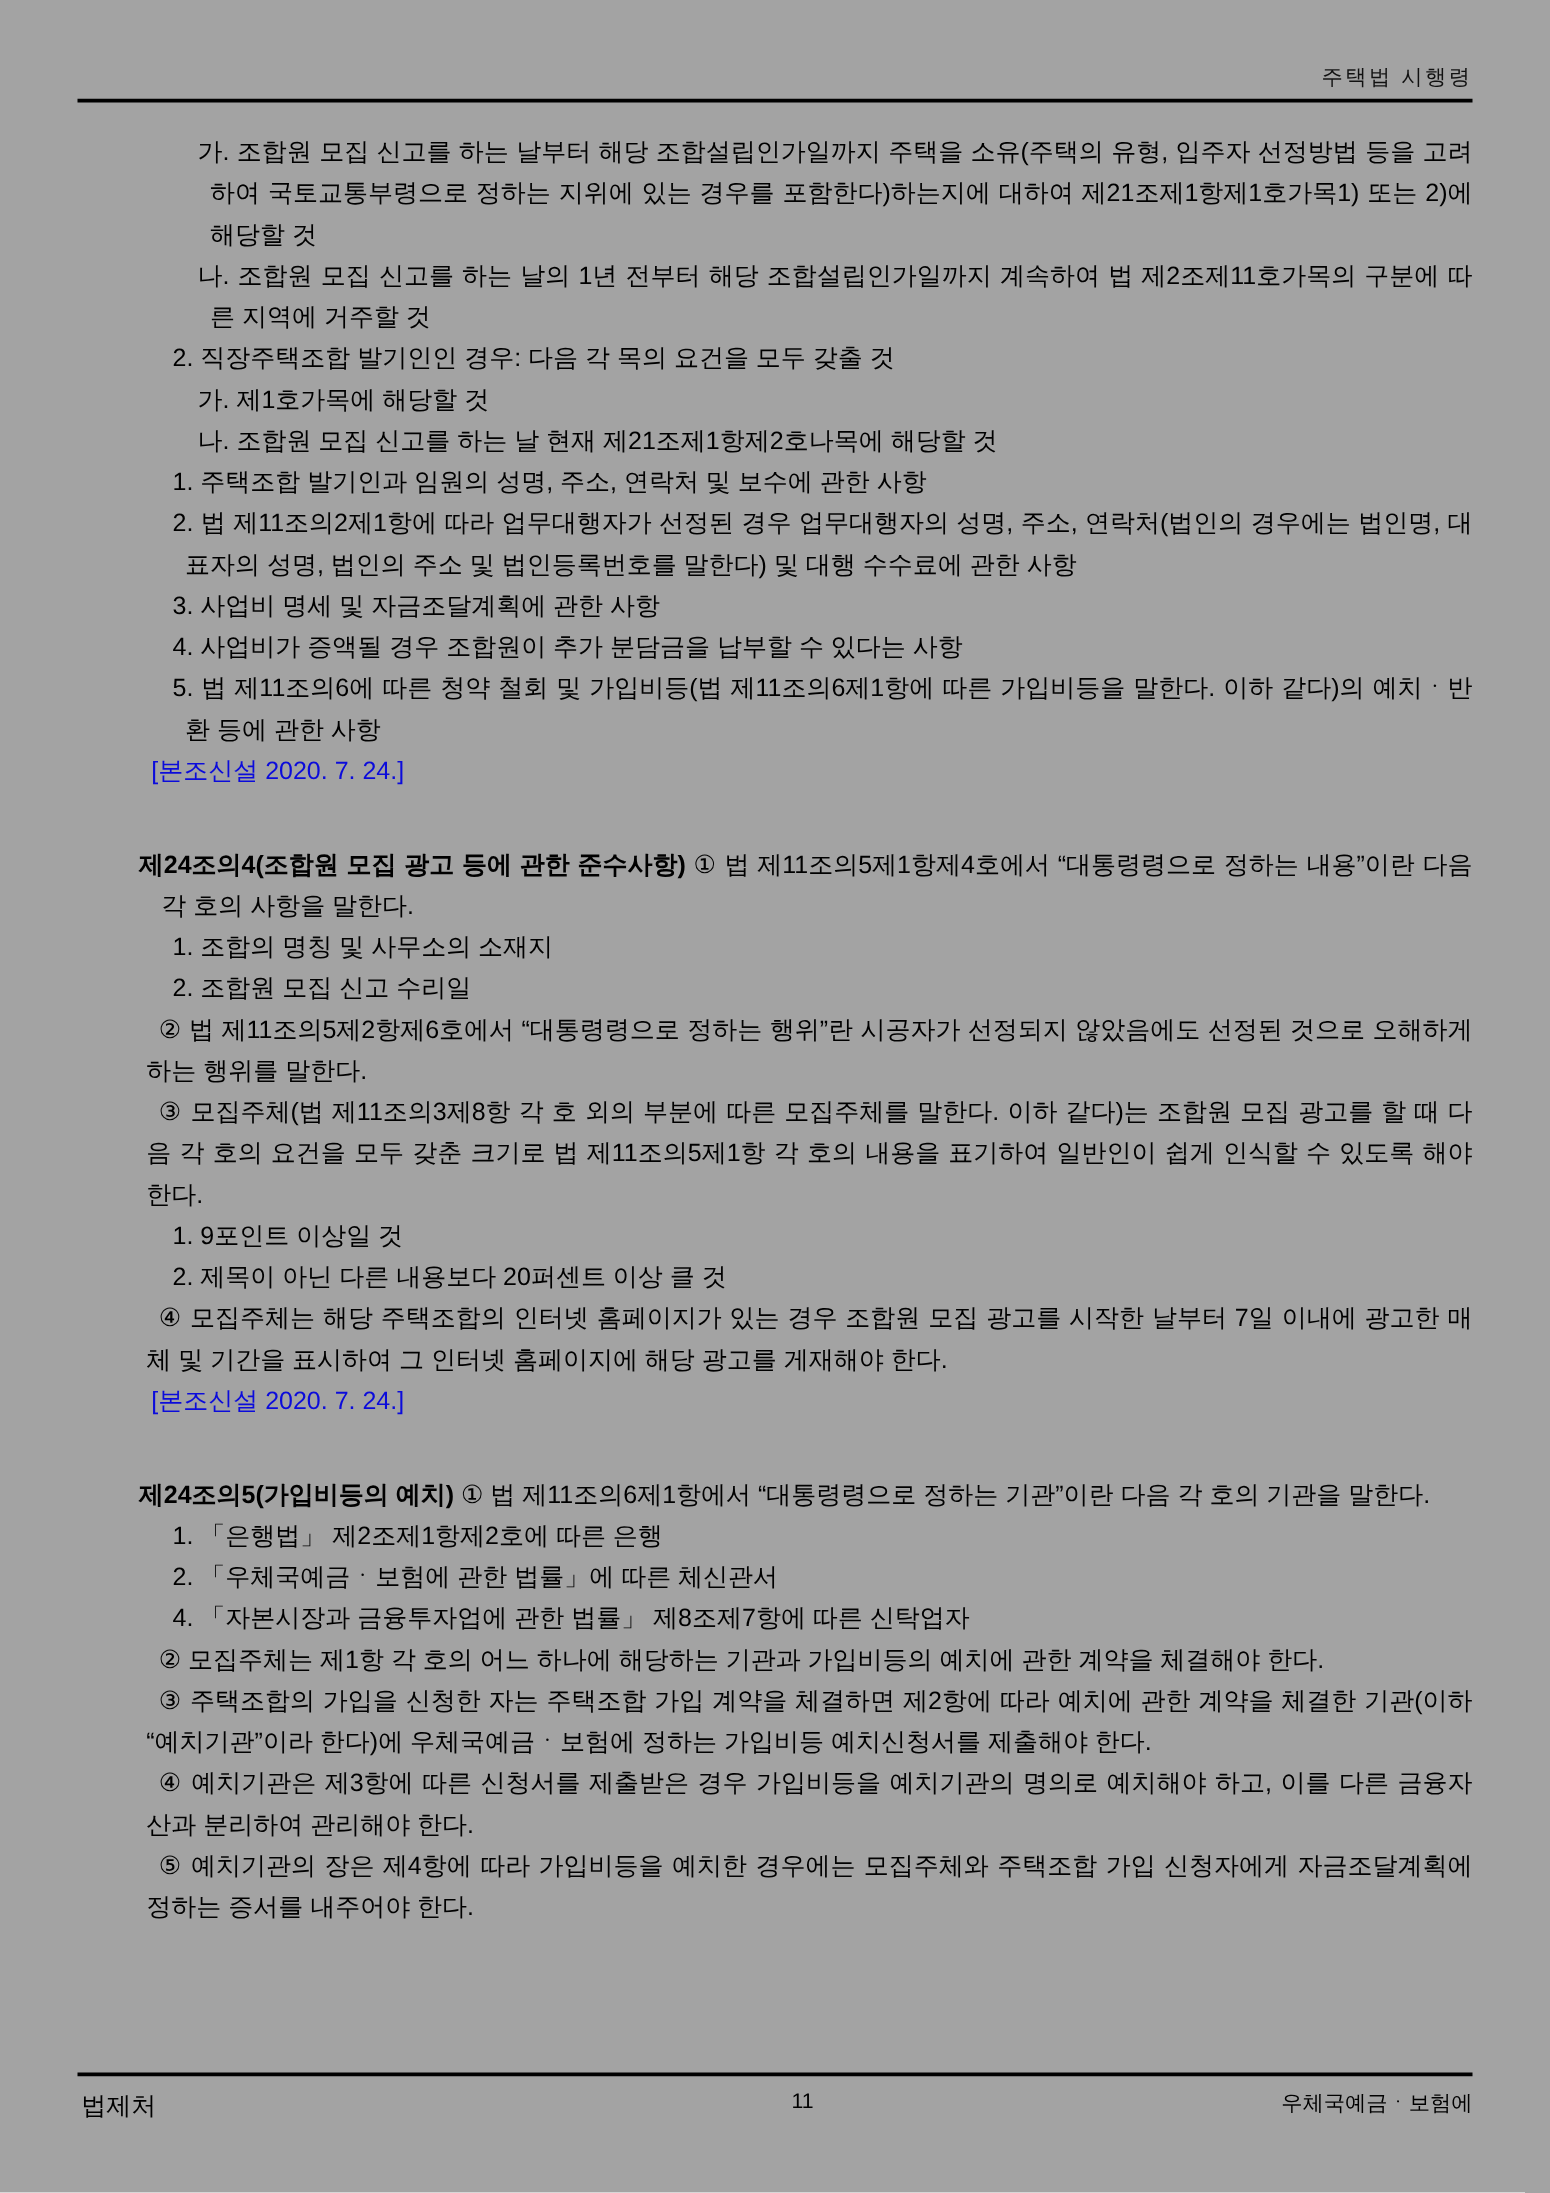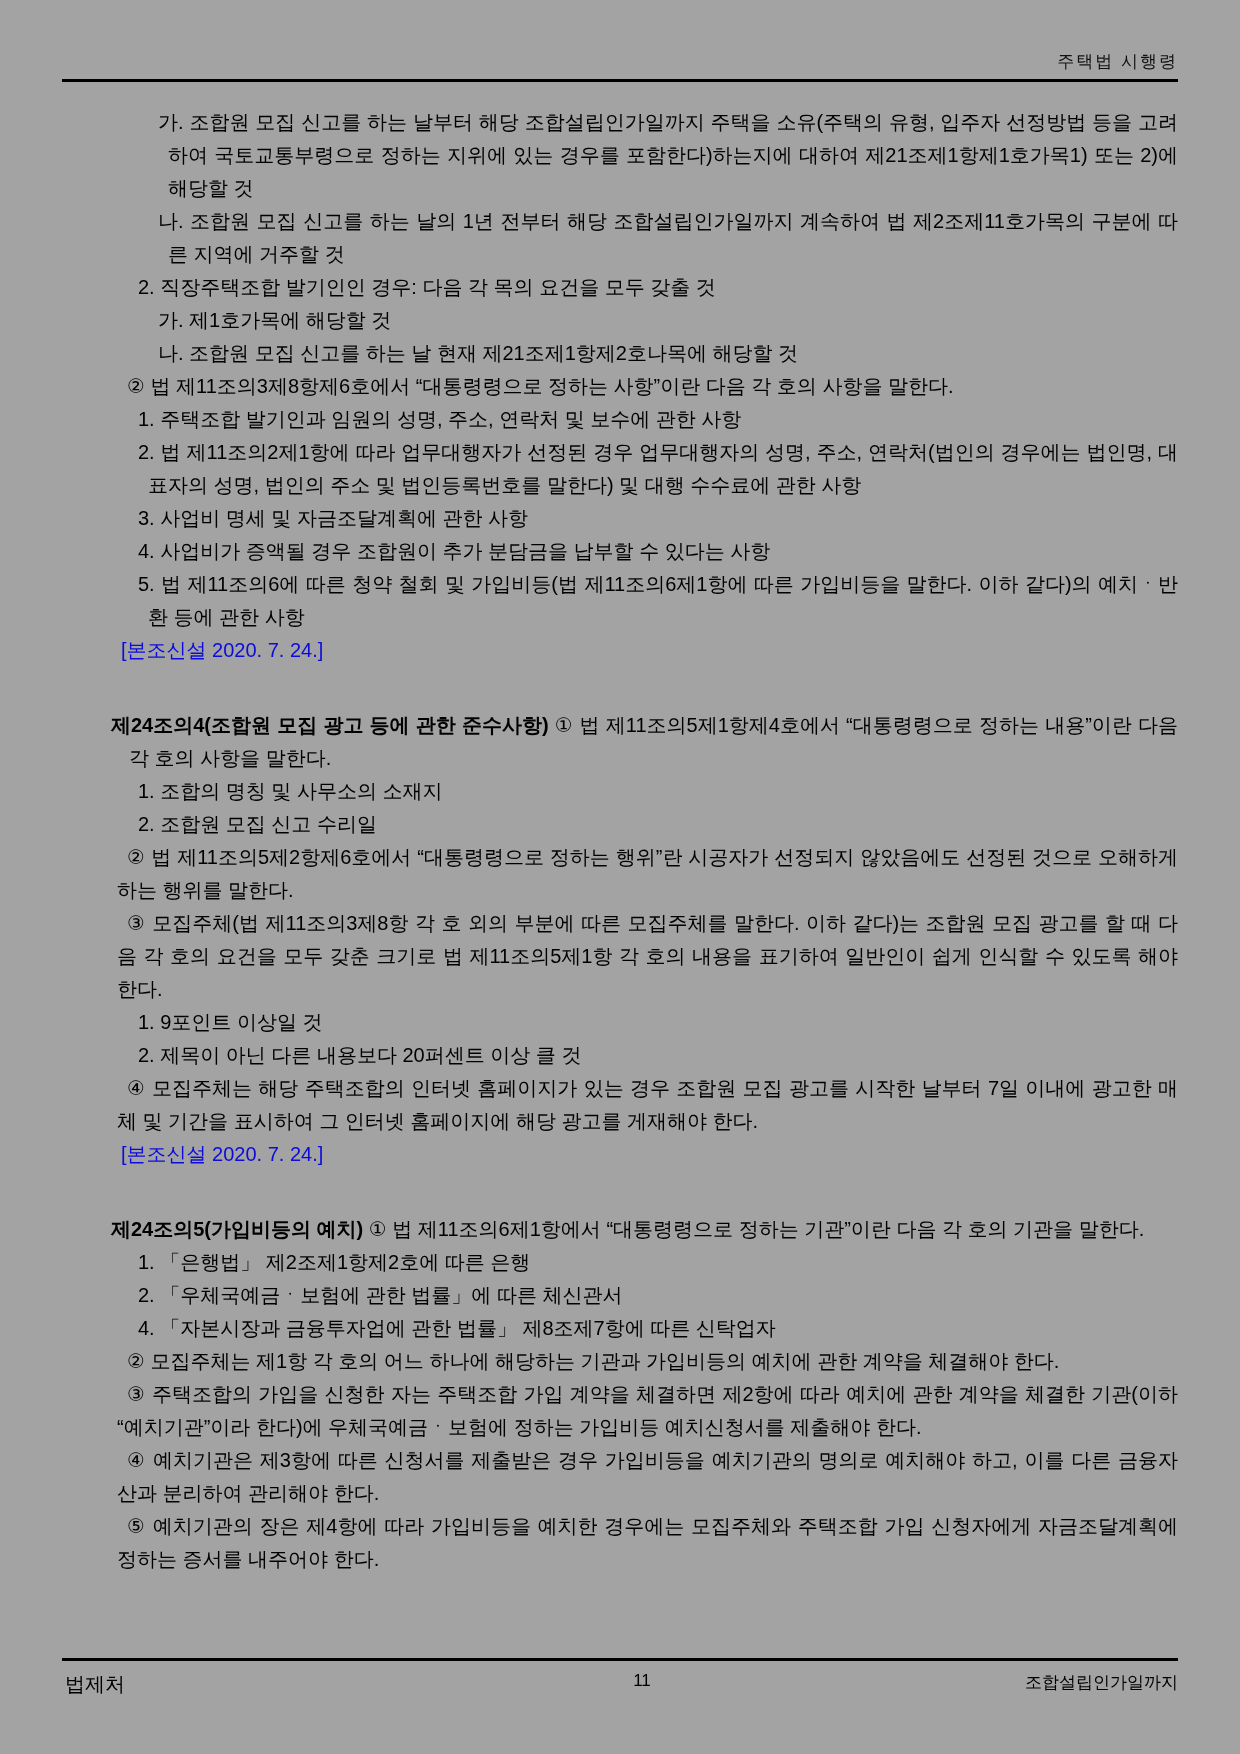--- a/index.html
+++ b/index.html
@@ -47,21 +47,20 @@
   <div class="doc-title">주택법 시행령</div>
   <div class="header-rule"></div>
 
   <div class="content">
       <section>
         <p class="mok">가. 조합원 모집 신고를 하는 날부터 해당 조합설립인가일까지 주택을 소유(주택의 유형, 입주자 선정방법 등을 고려하여 국토교통부령으로 정하는 지위에 있는 경우를 포함한다)하는지에 대하여 제21조제1항제1호가목1) 또는 2)에 해당할 것</p>
         <p class="mok">나. 조합원 모집 신고를 하는 날의 1년 전부터 해당 조합설립인가일까지 계속하여 법 제2조제11호가목의 구분에 따른 지역에 거주할 것</p>
         <p class="ho">2. 직장주택조합 발기인인 경우: 다음 각 목의 요건을 모두 갖출 것</p>
         <p class="mok">가. 제1호가목에 해당할 것</p>
         <p class="mok">나. 조합원 모집 신고를 하는 날 현재 제21조제1항제2호나목에 해당할 것</p>
-        <p class="hang">② 법 제11조의3제8항제6호에서 “대통령령으로 정하는 사항”이란 다음 각 호의 사항을 말한다.</p>
         <p class="ho">1. 주택조합 발기인과 임원의 성명, 주소, 연락처 및 보수에 관한 사항</p>
         <p class="ho">2. 법 제11조의2제1항에 따라 업무대행자가 선정된 경우 업무대행자의 성명, 주소, 연락처(법인의 경우에는 법인명, 대표자의 성명, 법인의 주소 및 법인등록번호를 말한다) 및 대행 수수료에 관한 사항</p>
         <p class="ho">3. 사업비 명세 및 자금조달계획에 관한 사항</p>
         <p class="ho">4. 사업비가 증액될 경우 조합원이 추가 분담금을 납부할 수 있다는 사항</p>
         <p class="ho">5. 법 제11조의6에 따른 청약 철회 및 가입비등(법 제11조의6제1항에 따른 가입비등을 말한다. 이하 같다)의 예치ㆍ반환 등에 관한 사항</p>
         <p class="note">[본조신설 2020. 7. 24.]</p>
       </section>
       <section>
         <p class="article"><b>제24조의4(조합원 모집 광고 등에 관한 준수사항)</b> <span>① 법 제11조의5제1항제4호에서 “대통령령으로 정하는 내용”이란 다음 각 호의 사항을 말한다.</span></p>
         <p class="ho">1. 조합의 명칭 및 사무소의 소재지</p>
@@ -81,14 +80,14 @@
         <p class="hang">② 모집주체는 제1항 각 호의 어느 하나에 해당하는 기관과 가입비등의 예치에 관한 계약을 체결해야 한다.</p>
         <p class="hang">③ 주택조합의 가입을 신청한 자는 주택조합 가입 계약을 체결하면 제2항에 따라 예치에 관한 계약을 체결한 기관(이하 “예치기관”이라 한다)에 우체국예금ㆍ보험에 정하는 가입비등 예치신청서를 제출해야 한다.</p>
         <p class="hang">④ 예치기관은 제3항에 따른 신청서를 제출받은 경우 가입비등을 예치기관의 명의로 예치해야 하고, 이를 다른 금융자산과 분리하여 관리해야 한다.</p>
         <p class="hang">⑤ 예치기관의 장은 제4항에 따라 가입비등을 예치한 경우에는 모집주체와 주택조합 가입 신청자에게 자금조달계획에 정하는 증서를 내주어야 한다.</p>
       </section>
     </div>
 
   <div class="footer-rule"></div>
   <div class="footer-left">법제처</div>
   <div class="footer-center">11</div>
-  <div class="footer-right">조합설립인가일까지</div>
+  <div class="footer-right">우체국예금ㆍ보험에</div>
 </div>
 
 </body></html>

